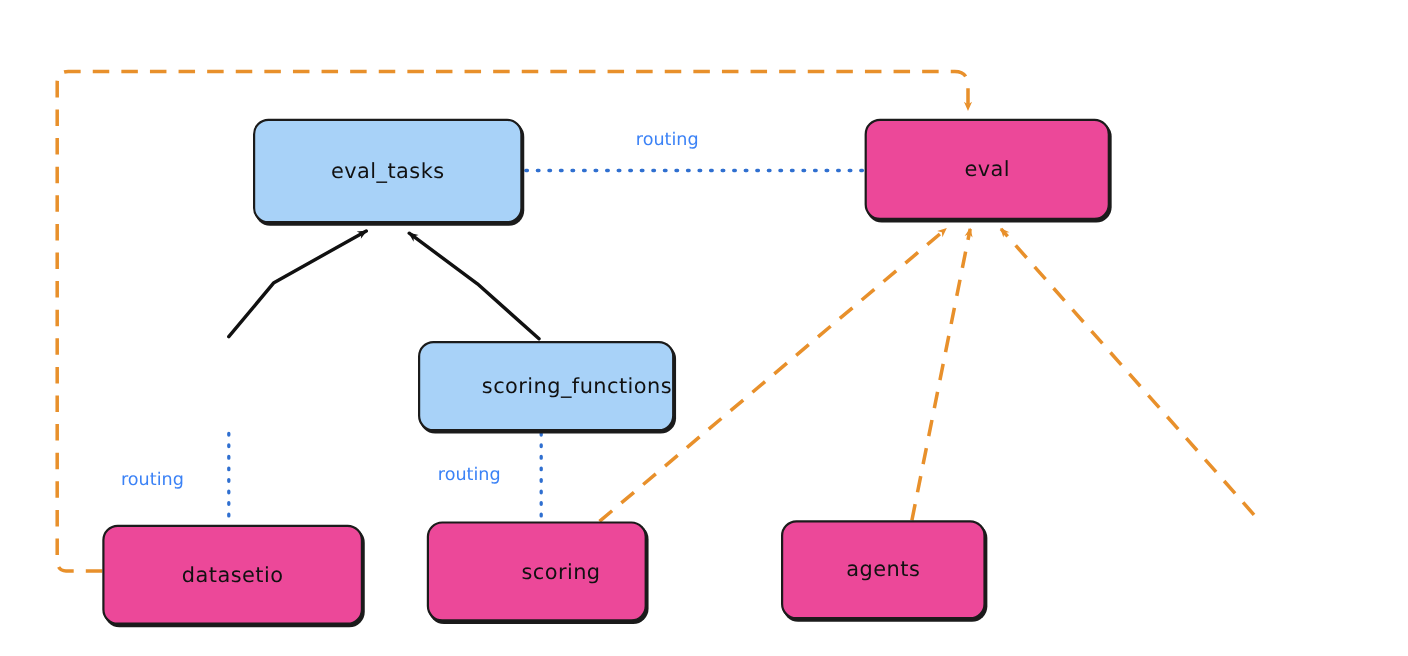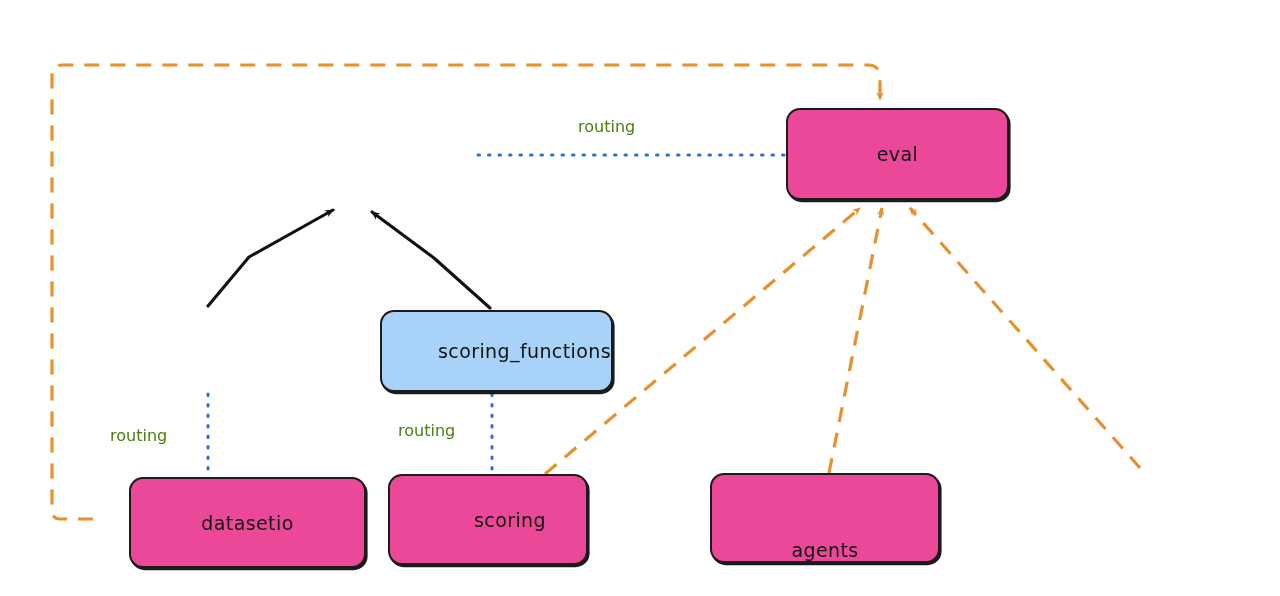--- a/index.html
+++ b/index.html
@@ -43,21 +43,21 @@
     font-size: 19px;
     color: #111111;
     letter-spacing: 0.4px;
     white-space: nowrap;
     user-select: none;
   }
   .edge-label {
     position: absolute;
     font-family: "DejaVu Sans", sans-serif;
     font-size: 16px;
-    color: #4d7c0f;
+    color: #3b82f6;
     white-space: nowrap;
     user-select: none;
   }
 </style>
 </head>
 <body>
 
 <div id="diagram-root">
 
   <svg id="edge-layer" viewBox="0 0 1280 596">
@@ -82,39 +82,42 @@
 
     <path d="M 93,519 L 60,519 Q 52,519 52,509 L 52,75 Q 52,65 62,65 L 868,65 Q 880,65 880,78 L 880,100" fill="none" stroke="#e8902b" stroke-width="3.2" stroke-linecap="butt" stroke-linejoin="round" stroke-dasharray="15 11" marker-end="url(#arrow-orange)"></path>
 
     <path d="M 545,474 L 860,208" fill="none" stroke="#e8902b" stroke-width="3.2" stroke-linecap="butt" stroke-dasharray="15 11" marker-end="url(#arrow-orange)"></path>
 
     <path d="M 829,473 L 882,208" fill="none" stroke="#e8902b" stroke-width="3.2" stroke-linecap="butt" stroke-dasharray="15 11" marker-end="url(#arrow-orange)"></path>
 
     <path d="M 1140,468 L 910,208" fill="none" stroke="#e8902b" stroke-width="3.2" stroke-linecap="butt" stroke-dasharray="15 11" marker-end="url(#arrow-orange)"></path>
   </svg>
 
+  <div class="node node-blue" style="left:230px; top:108px; width:245px; height:95px;">
+    <span class="node-label">eval_tasks</span>
+  </div>
 
   <div class="node node-green" style="left:786px; top:108px; width:223px; height:92px;">
     <span class="node-label">eval</span>
   </div>
 
 
   <div class="node node-blue" style="left:380px; top:310px; width:233px; height:82px;justify-content:flex-end;">
     <span class="node-label">scoring_functions</span>
   </div>
 
-  <div class="node node-green" style="left:93px; top:477px; width:237px; height:91px;margin-left:36px;">
+  <div class="node node-green" style="left:93px; top:477px; width:237px; height:91px;">
     <span class="node-label">datasetio</span>
   </div>
 
   <div class="node node-green" style="left:388px; top:474px; width:200px; height:91px;padding-left:44px;">
     <span class="node-label">scoring</span>
   </div>
 
-  <div class="node node-green" style="left:710px; top:473px; width:230px; height:90px;align-items:flex-end;">
+  <div class="node node-green" style="left:710px; top:473px; width:186px; height:90px;">
     <span class="node-label">agents</span>
   </div>
 
 
   <span class="edge-label" style="left:578px; top:117px;">routing</span>
 
   <span class="edge-label" style="left:110px; top:426px;">routing</span>
 
   <span class="edge-label" style="left:398px; top:421px;">routing</span>
 

